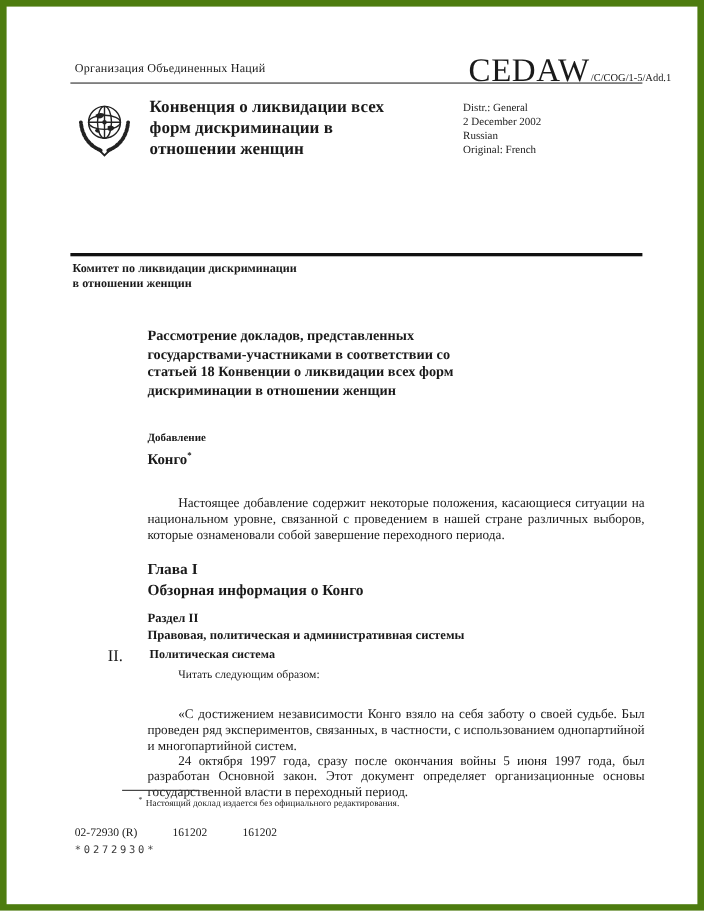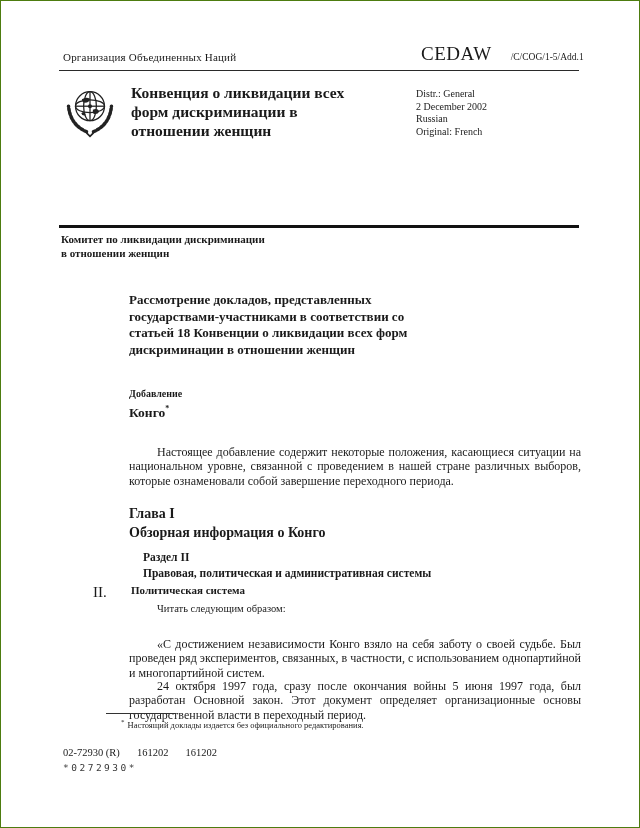--- a/index.html
+++ b/index.html
@@ -2,34 +2,34 @@
 <html><head>
 <meta charset="utf-8">
 <style>
   html, body { margin: 0; padding: 0; background: #f2f2f2; }
   .page {
     position: relative;
     width: 640px;
     height: 828px;
     margin: 0 auto;
     background: #ffffff;
-    border: 1px solid #4d7c0f;
+    border: 6px solid #4d7c0f;
     box-sizing: border-box;
     font-family: "Liberation Serif", "DejaVu Serif", serif;
     color: #1a1a1a;
     overflow: hidden;
   }
   .abs { position: absolute; }
   .preline { white-space: pre-line; }
 
   .org-name { left: 62px; top: 50px; font-size: 11px; letter-spacing: 0.2px; }
 
   .doc-symbol { left: 420px; top: 42px; display: flex; align-items: baseline; }
-  .doc-symbol .big { font-size: 19px; letter-spacing: 0.5px; }
-  .doc-symbol .small { font-size: 9.5px; margin-left: 19px; }
+  .doc-symbol .big { font-size: 30px; letter-spacing: 0.5px; }
+  .doc-symbol .small { font-size: 9.5px; margin-left: 1px; }
 
   .header-rule { left: 58px; top: 69px; width: 520px; height: 1px; background: #2a2a2a; }
 
   .emblem { left: 60px; top: 82px; width: 58px; height: 58px; }
 
   .masthead-title {
     left: 130px; top: 82px;
     font-size: 15.5px; font-weight: bold; line-height: 19px;
   }
 
@@ -49,35 +49,35 @@
   .country sup { font-size: 8px; vertical-align: super; }
 
   .body-par {
     width: 452px; font-size: 12px; line-height: 14.4px;
     text-align: justify; text-indent: 28px;
   }
   .intro-par { left: 128px; top: 432px; }
 
   .chapter-heading { left: 128px; top: 503px; font-size: 14px; font-weight: bold; line-height: 19px; }
 
-  .section-heading { left: 142px; top: 549px; font-size: 11.5px; font-weight: bold; line-height: 15.5px; }
+  .section-heading { left: 128px; top: 549px; font-size: 11.5px; font-weight: bold; line-height: 15.5px; }
 
   .item-number { left: 92px; top: 583px; font-size: 15px; font-weight: normal; }
   .item-title { left: 130px; top: 583px; font-size: 11px; font-weight: bold; }
 
   .instruction { left: 156px; top: 602px; font-size: 10.5px; }
 
   .quote-par-1 { left: 128px; top: 624px; }
   .quote-par-2 { left: 128px; top: 666px; }
 
   .footnote-rule { left: 105px; top: 712px; width: 70px; height: 1px; background: #333; }
   .footnote { left: 120px; top: 717px; font-size: 8.5px; color: #222; }
   .footnote .fn-marker { font-size: 7px; vertical-align: super; margin-right: 3px; }
 
-  .footer-codes { left: 62px; top: 746px; font-size: 10.5px; display: flex; gap: 17px; }
+  .footer-codes { left: 62px; top: 746px; font-size: 10.5px; display: flex; gap: 32px; }
 
   .barcode-text {
     left: 62px; top: 761px;
     font-family: "DejaVu Sans Mono", "Liberation Mono", monospace;
     font-size: 9.5px; letter-spacing: 2.5px; color: #383838;
   }
 </style>
 </head>
 <body>
 
@@ -154,21 +154,21 @@
   <div class="abs item-number">II.</div>
   <div class="abs item-title">Политическая система</div>
 
   <div class="abs instruction">Читать следующим образом:</div>
 
   <p class="abs body-par quote-par-1">«С достижением независимости Конго взяло на себя заботу о своей судьбе. Был проведен ряд экспериментов, связанных, в частности, с использованием однопартийной и многопартийной систем.</p>
   <p class="abs body-par quote-par-2">24 октября 1997 года, сразу после окончания войны 5 июня 1997 года, был разработан Основной закон. Этот документ определяет организационные основы государственной власти в переходный период.</p>
 
   <div class="abs footnote-rule"></div>
   <div class="abs footnote">
-    <span class="fn-marker">*</span><span>Настоящий доклады издается без официального редактирования.</span>
+    <span class="fn-marker">*</span><span>Настоящий доклад издается без официального редактирования.</span>
   </div>
 
   <div class="abs footer-codes">
     <span>02-72930 (R)</span>
     <span>161202</span>
     <span>161202</span>
   </div>
 
   <div class="abs barcode-text">*0272930*</div>
 

